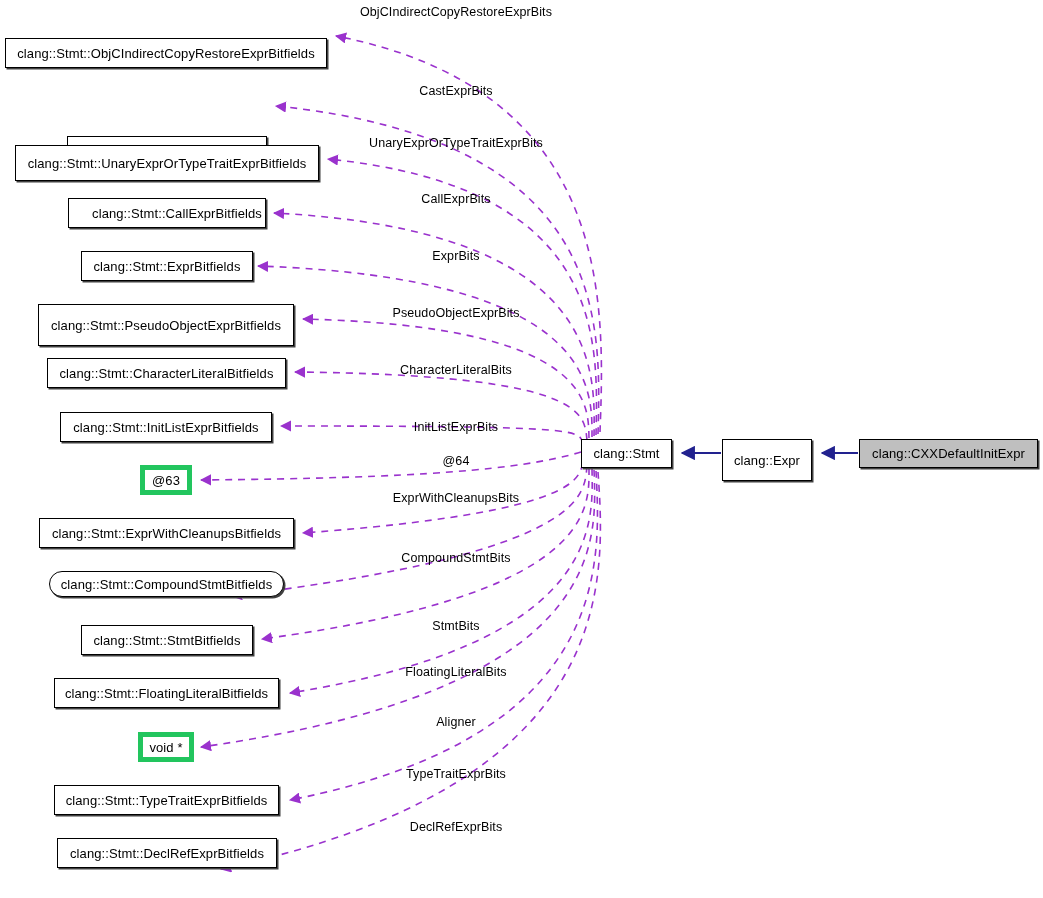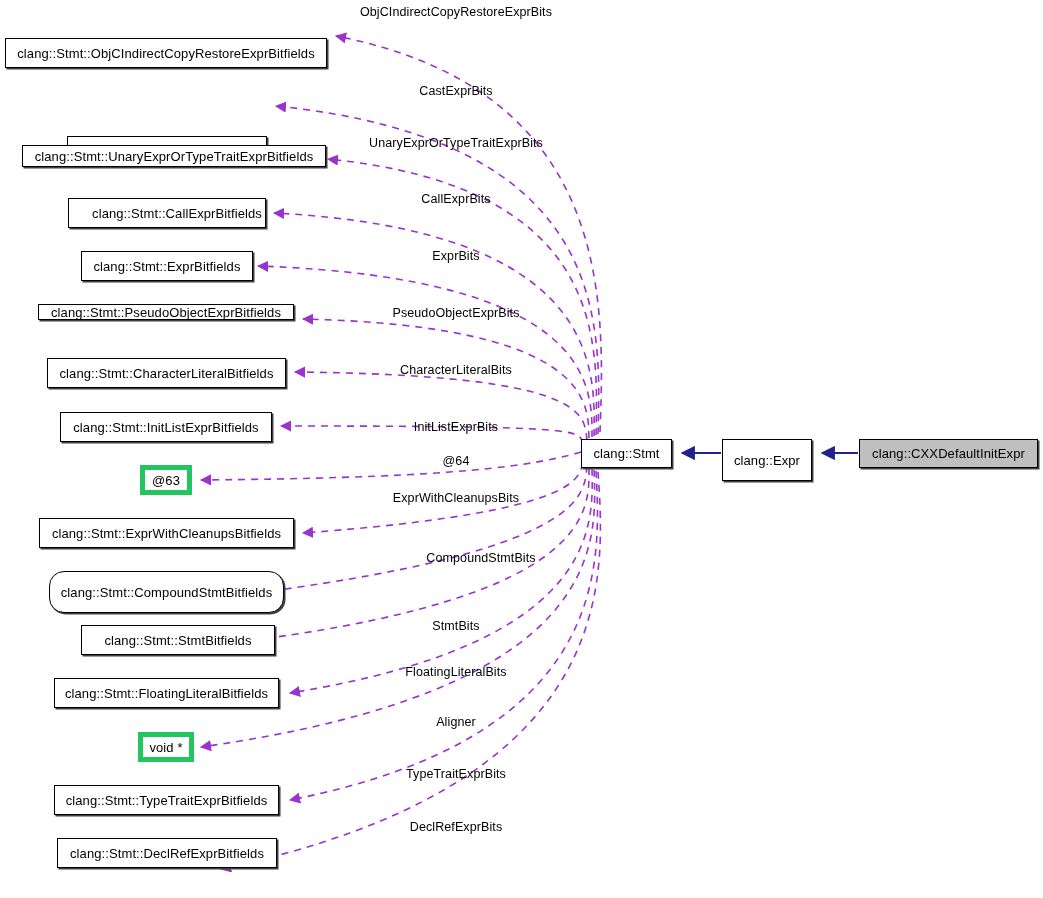--- a/index.html
+++ b/index.html
@@ -120,57 +120,57 @@
   </svg>
 
   <div class="node shaded" style="left:5px; top:38px; width:322px; height:30px;">
     <span>clang::Stmt::ObjCIndirectCopyRestoreExprBitfields</span>
   </div>
 
   <div class="node shaded" style="left:67px; top:92px; width:200px; height:30px;margin-top:44px;">
     <span>clang::Stmt::CastExprBitfields</span>
   </div>
 
-  <div class="node shaded" style="left:22px; top:145px; width:304px; height:22px;">
+  <div class="node shaded" style="left:15px; top:145px; width:304px; height:36px;">
     <span>clang::Stmt::UnaryExprOrTypeTraitExprBitfields</span>
   </div>
 
   <div class="node shaded" style="left:68px; top:198px; width:198px; height:30px;padding-left:20px;">
     <span>clang::Stmt::CallExprBitfields</span>
   </div>
 
   <div class="node shaded" style="left:81px; top:251px; width:172px; height:30px;">
     <span>clang::Stmt::ExprBitfields</span>
   </div>
 
-  <div class="node shaded" style="left:38px; top:304px; width:256px; height:16px;">
+  <div class="node shaded" style="left:38px; top:304px; width:256px; height:42px;">
     <span>clang::Stmt::PseudoObjectExprBitfields</span>
   </div>
 
   <div class="node shaded" style="left:47px; top:358px; width:239px; height:30px;">
     <span>clang::Stmt::CharacterLiteralBitfields</span>
   </div>
 
   <div class="node shaded" style="left:60px; top:412px; width:212px; height:30px;">
     <span>clang::Stmt::InitListExprBitfields</span>
   </div>
 
   <div class="node plain" style="left:140px; top:465px; width:52px; height:30px;">
     <span>@63</span>
   </div>
 
   <div class="node shaded" style="left:39px; top:518px; width:255px; height:30px;">
     <span>clang::Stmt::ExprWithCleanupsBitfields</span>
   </div>
 
-  <div class="node shaded" style="left:49px; top:571px; width:235px; height:42px;border-radius:15px;">
+  <div class="node shaded" style="left:49px; top:571px; width:235px; height:26px;border-radius:15px;">
     <span>clang::Stmt::CompoundStmtBitfields</span>
   </div>
 
-  <div class="node shaded" style="left:81px; top:625px; width:194px; height:30px;">
+  <div class="node shaded" style="left:81px; top:625px; width:172px; height:30px;">
     <span>clang::Stmt::StmtBitfields</span>
   </div>
 
   <div class="node shaded" style="left:54px; top:678px; width:225px; height:30px;">
     <span>clang::Stmt::FloatingLiteralBitfields</span>
   </div>
 
   <div class="node plain" style="left:138px; top:732px; width:56px; height:30px;">
     <span>void *</span>
   </div>
@@ -208,21 +208,21 @@
   <div class="edge-label" style="left:456px; top:307px;text-align:right;">PseudoObjectExprBits</div>
 
   <div class="edge-label" style="left:456px; top:364px;">CharacterLiteralBits</div>
 
   <div class="edge-label" style="left:456px; top:421px;">InitListExprBits</div>
 
   <div class="edge-label" style="left:456px; top:455px;">@64</div>
 
   <div class="edge-label" style="left:456px; top:492px;">ExprWithCleanupsBits</div>
 
-  <div class="edge-label" style="left:456px; top:552px;margin-left:25px;">CompoundStmtBits</div>
+  <div class="edge-label" style="left:456px; top:552px;">CompoundStmtBits</div>
 
   <div class="edge-label" style="left:456px; top:620px;">StmtBits</div>
 
   <div class="edge-label" style="left:456px; top:666px;">FloatingLiteralBits</div>
 
   <div class="edge-label" style="left:456px; top:716px;">Aligner</div>
 
   <div class="edge-label" style="left:456px; top:768px;">TypeTraitExprBits</div>
 
   <div class="edge-label" style="left:456px; top:821px;">DeclRefExprBits</div>

